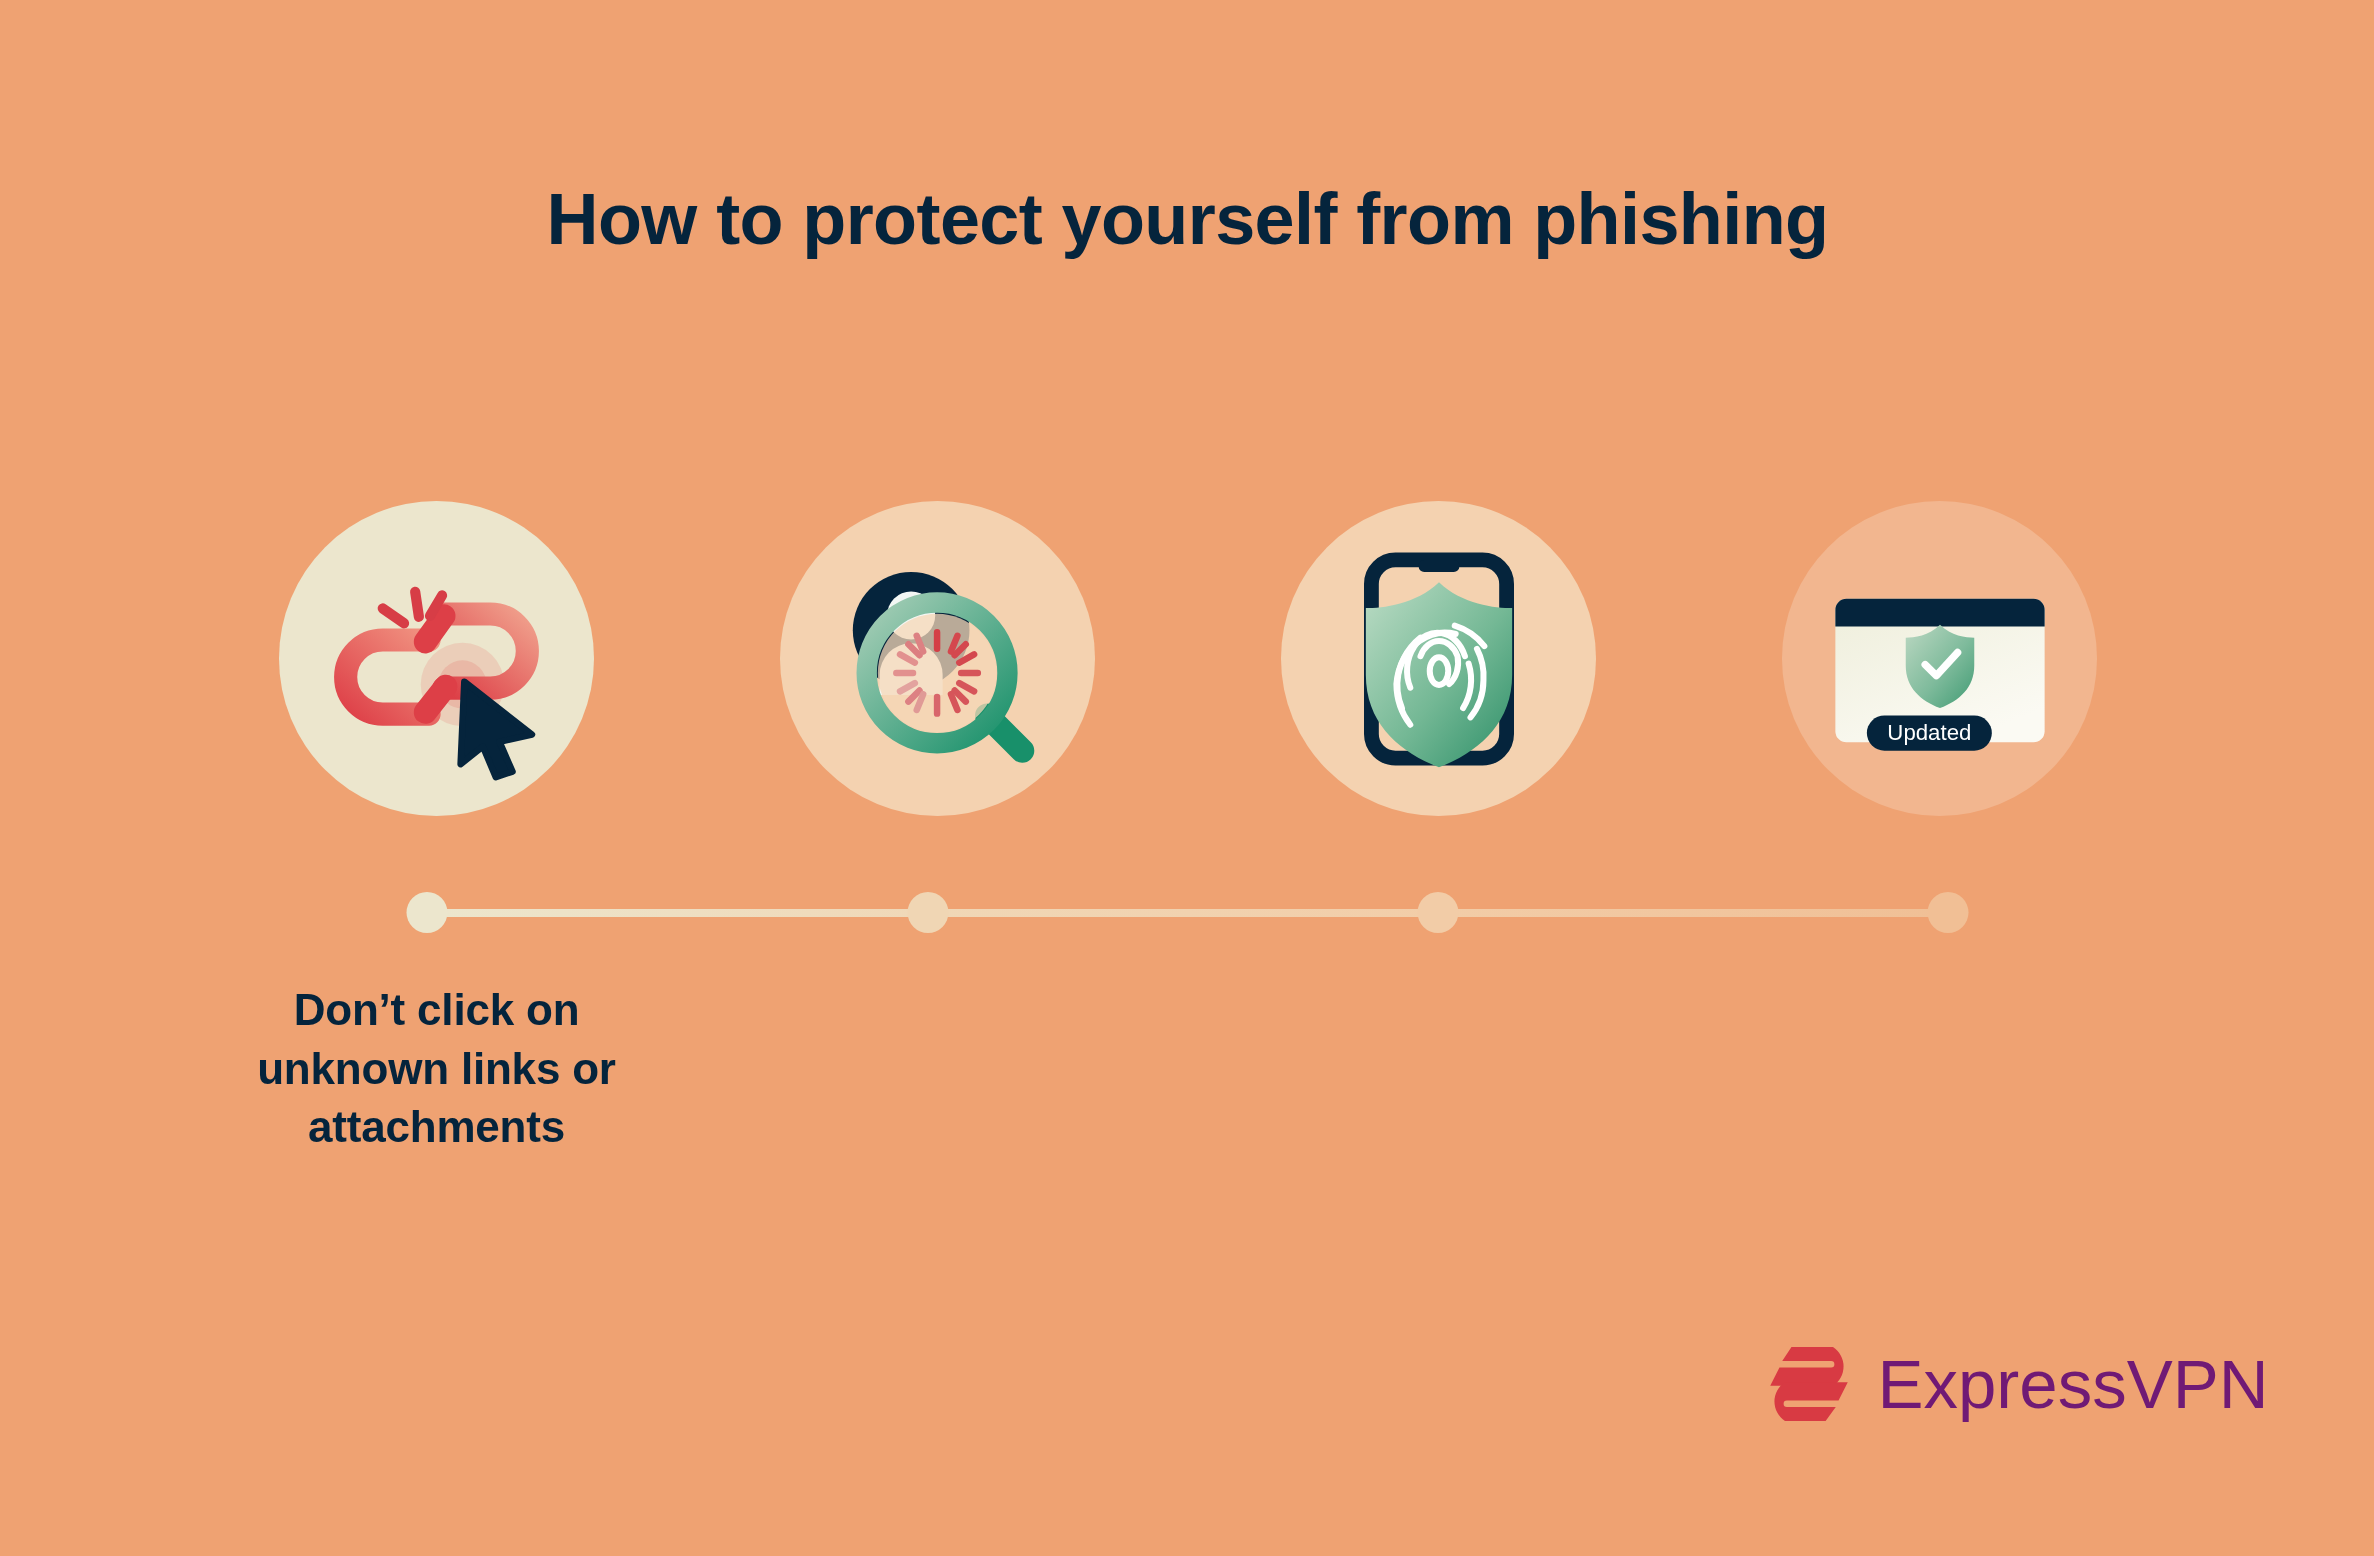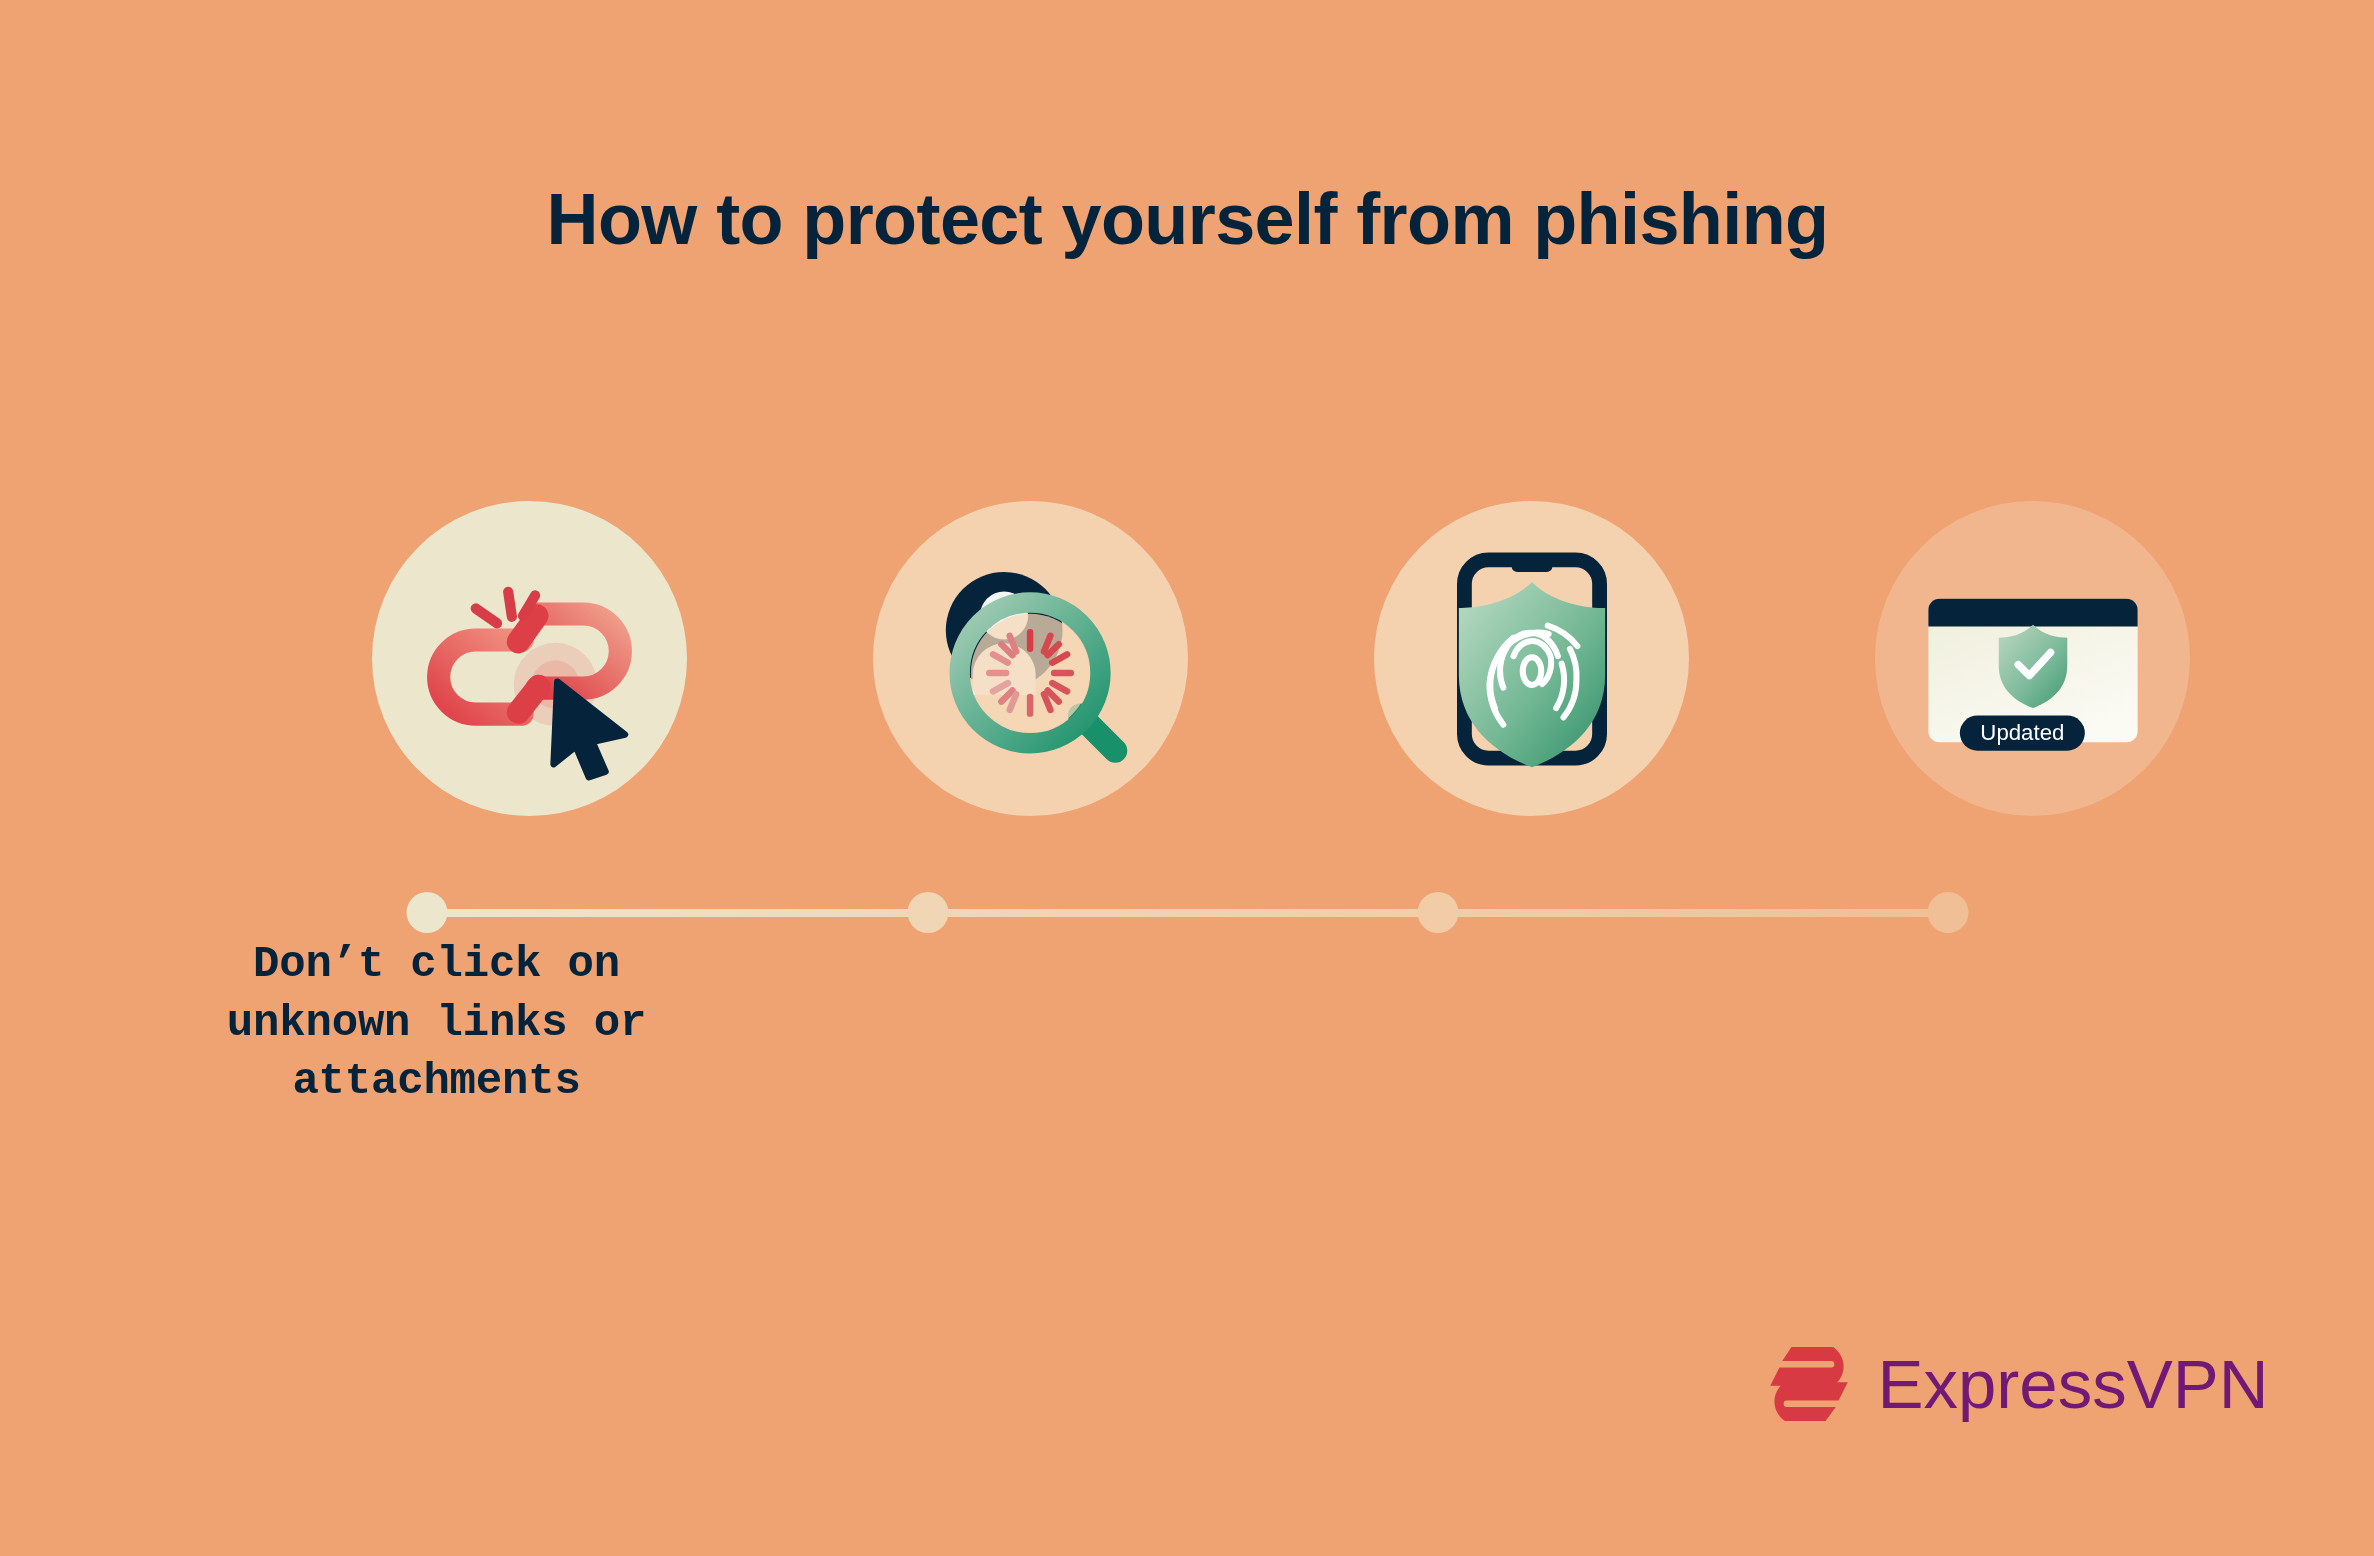--- a/index.html
+++ b/index.html
@@ -37,21 +37,21 @@
     position: absolute;
     top: 501px;
     left: 186px;
     width: 2004px;
     display: flex;
   }
   .step {
     width: 25%;
     display: flex;
     flex-direction: column;
-    align-items: flex-end;
+    align-items: center;
   }
 
   
   .circle {
     width: 315px;
     height: 315px;
     border-radius: 50%;
     position: relative;
     display: flex;
     align-items: center;
@@ -91,25 +91,24 @@
     transform: translateX(-50%);
   }
   .tl-dot.d1 { left: 241px;  background: #ece6cd; }
   .tl-dot.d2 { left: 742px;  background: #f0d6b4; }
   .tl-dot.d3 { left: 1252px; background: #f2cca7; }
   .tl-dot.d4 { left: 1762px; background: #f1bf95; }
 
   
   .labels {
     position: absolute;
-    top: 935px;
+    top: 981px;
     left: 186px;
     width: 2004px;
     display: flex;
-    font-family: Liberation Mono, monospace;
   }
   .label-cell {
     width: 25%;
     text-align: center;
     padding: 0 33px;
   }
   .label-text {
     font-size: 44px;
     line-height: 1.33;
     font-weight: 700;

